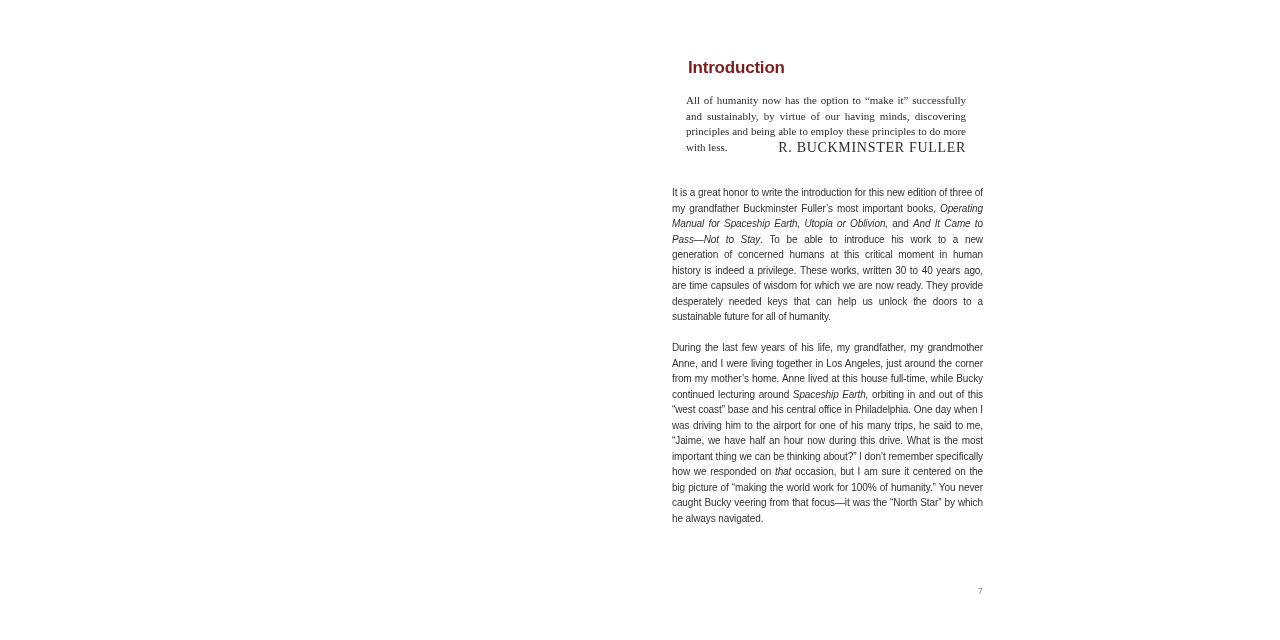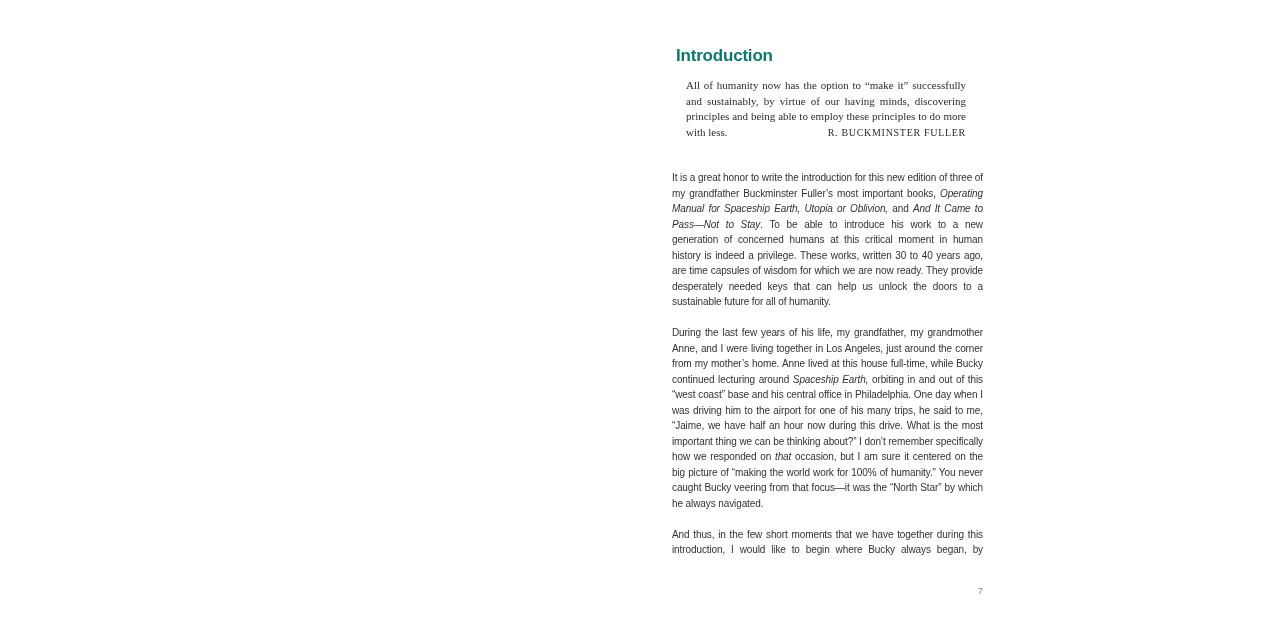--- a/index.html
+++ b/index.html
@@ -22,44 +22,44 @@
     height: 640px;
     background: #ffffff;
   }
   .content {
     position: absolute;
     left: 672px;
     top: 42px;
     width: 311px;
   }
   .page-title {
-    margin: 4px;
+    margin: 16px;
     font-family: "Liberation Sans", sans-serif;
     font-weight: bold;
     font-size: 17px;
     line-height: 19px;
     letter-spacing: -0.2px;
-    color: #0f766e;
+    color: #7f1d1d;
   }
   .epigraph {
     margin: 13px 0 4px 14px;
     width: 280px;
   }
   .epigraph-text {
     margin: 0;
     font-family: "Liberation Serif", serif;
     font-size: 11px;
     line-height: 15.5px;
     color: #2c2c2e;
     text-align: justify;
   }
   .epigraph-attribution {
     float: right;
     font-family: "Liberation Serif", serif;
-    font-size: 10px;
+    font-size: 14px;
     letter-spacing: 0.7px;
     line-height: 15.5px;
     color: #2c2c2e;
   }
   .body-text {
     margin-top: 30px;
     font-family: "Liberation Sans", sans-serif;
     font-size: 10px;
     letter-spacing: -0.1px;
     line-height: 15.5px;
@@ -94,19 +94,18 @@
 
     <h1 class="page-title">Introduction</h1>
 
     <div class="epigraph">
       <p class="epigraph-text"><span>All of humanity now has the option to “make it” successfully and sustainably, by virtue of our having minds, discovering principles and being able to employ these principles to do more with less.</span><span class="epigraph-attribution">R. BUCKMINSTER FULLER</span></p>
     </div>
 
     <div class="body-text">
       <p><span>It is a great honor to write the introduction for this new edition of three of my grandfather Buckminster Fuller’s most important books, </span><i>Operating Manual for Spaceship Earth, Utopia or Oblivion,</i><span> and </span><i>And It Came to Pass—Not to Stay</i><span>. To be able to introduce his work to a new generation of concerned humans at this critical moment in human history is indeed a privilege. These works, written 30 to 40 years ago, are time capsules of wisdom for which we are now ready. They provide desperately needed keys that can help us unlock the doors to a sustainable future for all of humanity.</span></p>
       <p><span>During the last few years of his life, my grandfather, my grandmother Anne, and I were living together in Los Angeles, just around the corner from my mother’s home. Anne lived at this house full-time, while Bucky continued lecturing around </span><i>Spaceship Earth,</i><span> orbiting in and out of this “west coast” base and his central office in Philadelphia. One day when I was driving him to the airport for one of his many trips, he said to me, “Jaime, we have half an hour now during this drive. What is the most important thing we can be thinking about?” I don’t remember specifically how we responded on </span><i>that</i><span> occasion, but I am sure it centered on the big picture of “making the world work for 100% of humanity.” You never caught Bucky veering from that focus—it was the “North Star” by which he always navigated.</span></p>
-      <p class="justify-last"><span>And thus, in the few short moments that we have together during this introduction, I would like to begin where Bucky always began, by</span></p>
     </div>
 
   </div>
 
   <div class="page-number">7</div>
 </div>
 
 </body></html>

